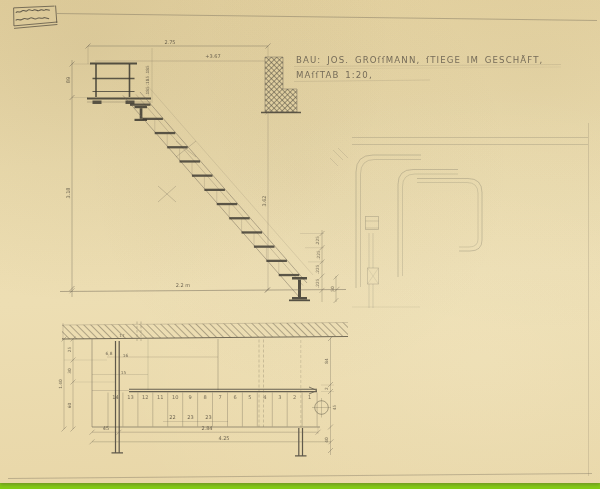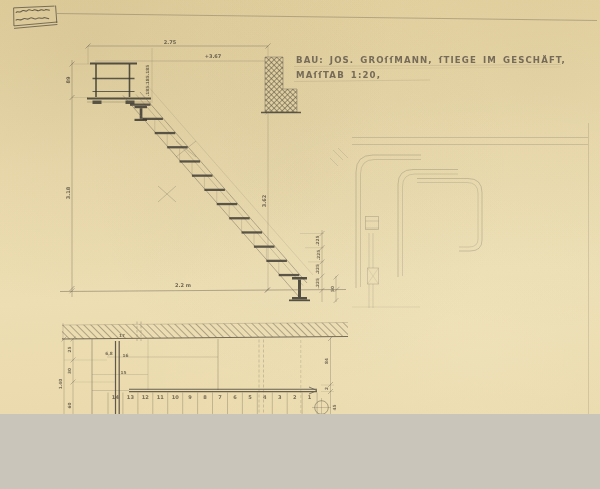--- a/index.html
+++ b/index.html
@@ -1,16 +1,16 @@
 <!DOCTYPE html>
 <html><head>
 <meta charset="utf-8">
 <style>
   html,body{margin:0;padding:0;background:#c9c5bb;}
-  .stage{position:relative;width:600px;height:414px;overflow:hidden;background:#84cc16;font-family:"DejaVu Sans",sans-serif;font-weight:bold;}
+  .stage{position:relative;width:600px;height:489px;overflow:hidden;background:#84cc16;font-family:"DejaVu Sans",sans-serif;}
   .paper{position:absolute;left:0;top:0;width:600px;height:483px;
     background:
       radial-gradient(ellipse at 15% 10%, rgba(99,84,48,.10), transparent 42%),
       radial-gradient(ellipse at 80% 75%, rgba(255,250,225,.16), transparent 55%),
       radial-gradient(ellipse at 50% 35%, rgba(120,100,60,.06), transparent 50%),
       radial-gradient(ellipse at 90% 15%, rgba(110,95,55,.07), transparent 45%),
       linear-gradient(176deg,#e6d3a1 0%,#ecdcae 32%,#eddeb3 58%,#e8d6a7 100%);
     box-shadow:0 2px 3px rgba(90,80,55,.4);}
   svg{position:absolute;left:0;top:0;}
   svg text{font-family:"DejaVu Sans",sans-serif;fill:#564f40;}

